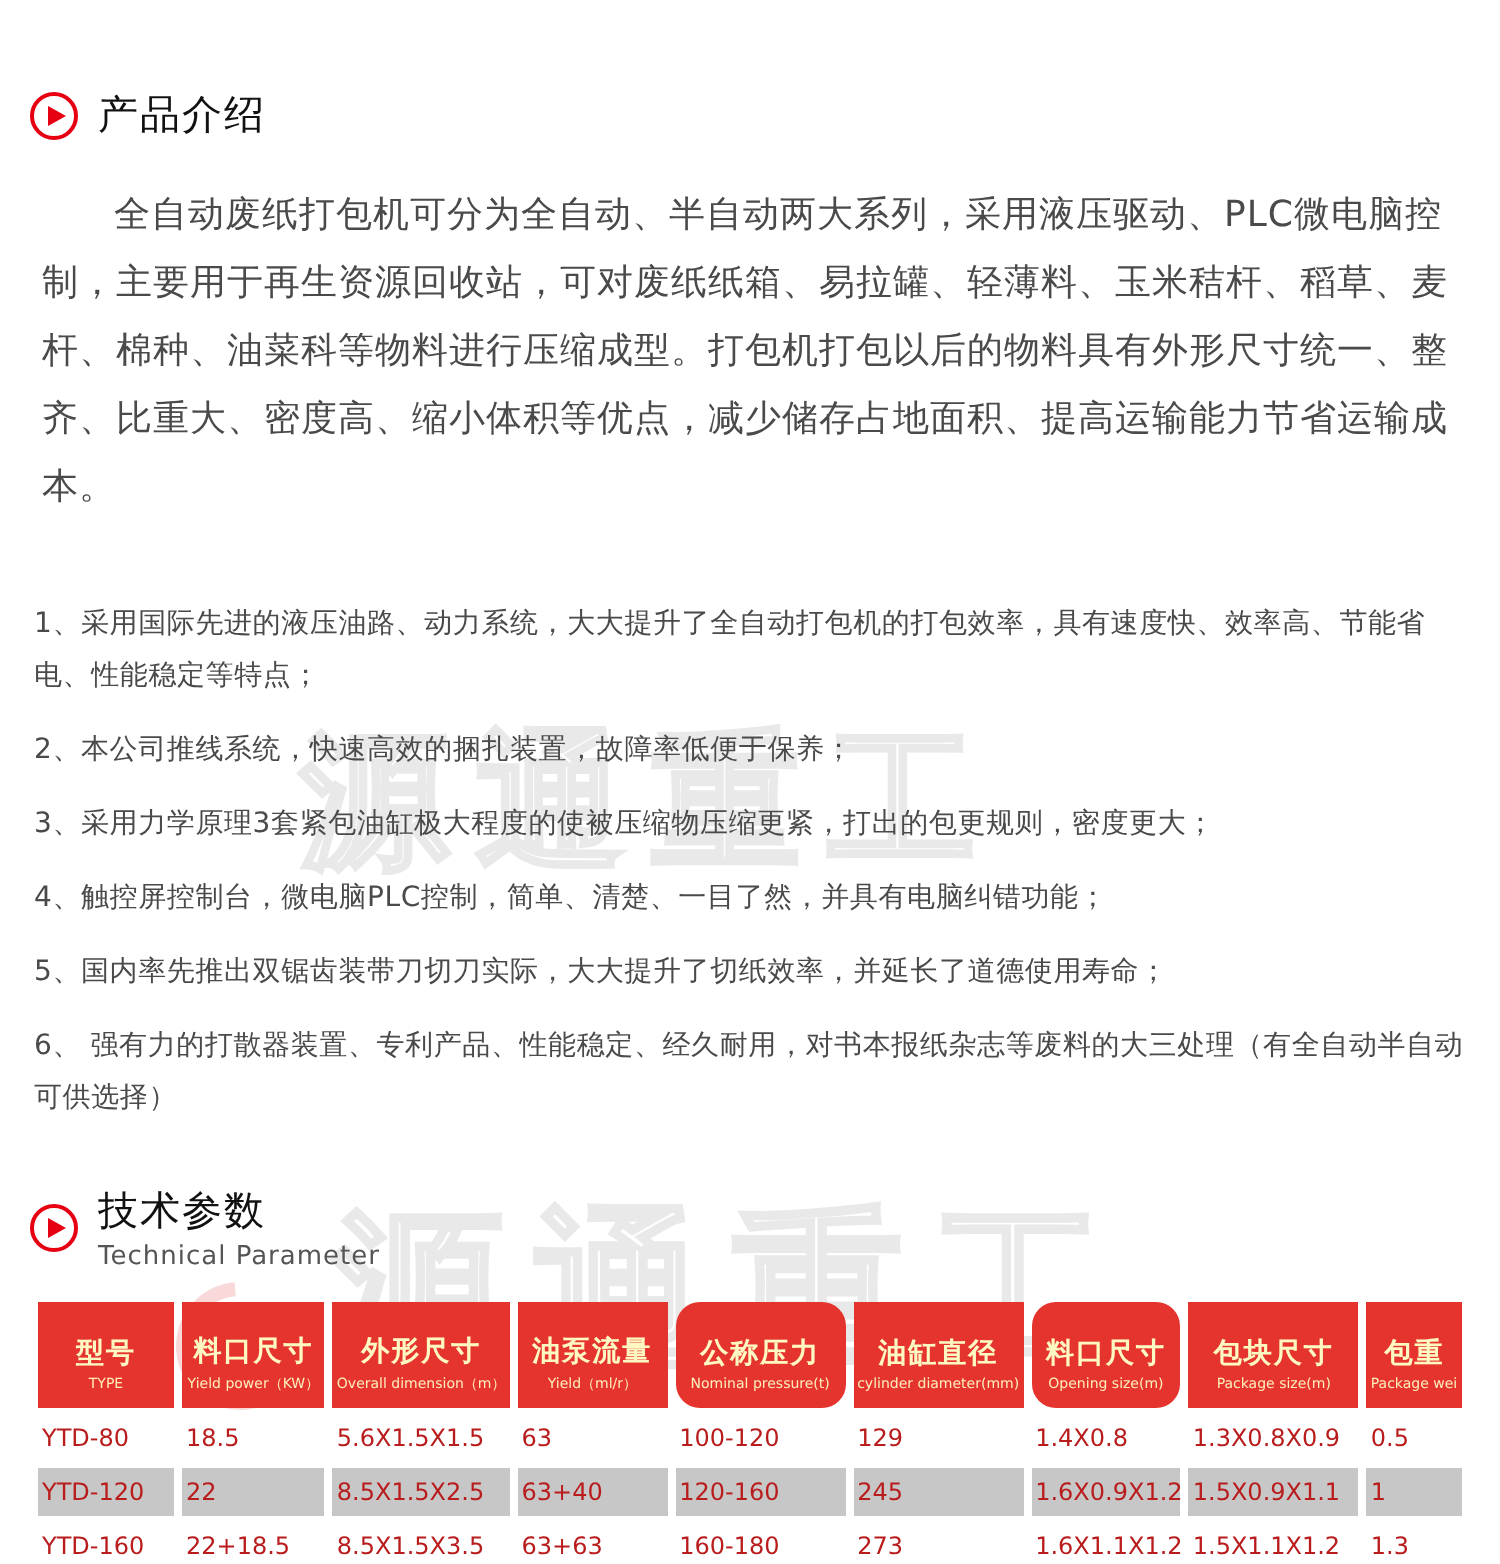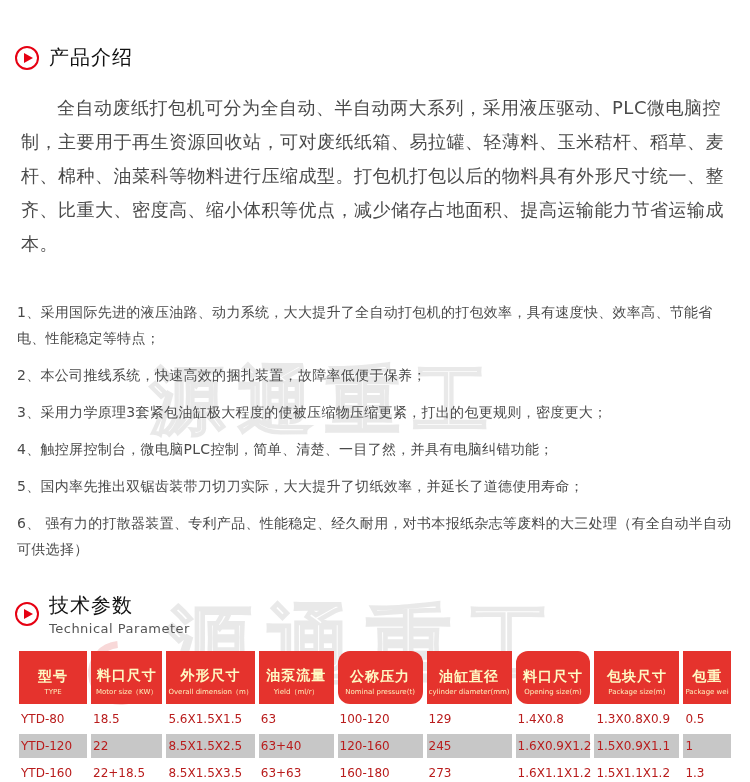--- a/index.html
+++ b/index.html
@@ -148,21 +148,21 @@
       <div class="spec-table-wrap">
         <table class="spec" id="spec-table">
           <thead>
               <tr id="spec-head-row">
                 <th style="width: 10%;">
                   <div class="cn">型号</div>
                   <div class="en">TYPE</div>
                 </th>
                 <th style="width: 10.5%;">
                   <div class="cn">料口尺寸</div>
-                  <div class="en">Motor size（KW）</div>
+                  <div class="en">Yield power（KW）</div>
                 </th>
                 <th style="width: 13%; margin-left: 32px;">
                   <div class="cn">外形尺寸</div>
                   <div class="en">Overall dimension（m）</div>
                 </th>
                 <th style="width: 11%;">
                   <div class="cn">油泵流量</div>
                   <div class="en">Yield（ml/r）</div>
                 </th>
                 <th style="width: 12.5%; border-radius: 12px;">

